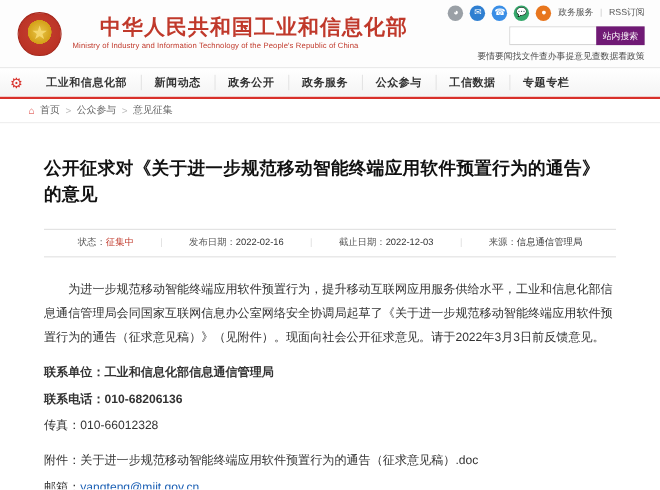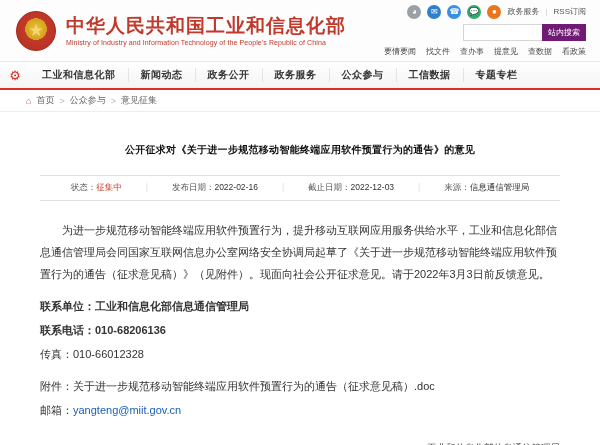--- a/index.html
+++ b/index.html
@@ -46,20 +46,21 @@
     line-height: 1;
   }
   .title-block { flex: none; }
   .title-cn {
     color: #c0392b;
     font-size: 19px;
     font-weight: bold;
     letter-spacing: 1px;
     line-height: 1.15;
     white-space: nowrap;
+    margin-left: 25px;
   }
   .title-en {
     color: #c0392b;
     font-size: 7px;
     margin-top: 3px;
     letter-spacing: 0.1px;
     white-space: nowrap;
   }
 
   .header-right {
@@ -113,21 +114,20 @@
     color: #fff;
     font-size: 8px;
     padding: 0 6px;
     height: 17px;
     line-height: 17px;
     margin: -1px -1px -1px 0;
     white-space: nowrap;
   }
   .quick-links {
     display: flex;
-    gap: 10px;
     font-size: 8px;
     color: #4a4a4a;
   }
   .quick-links span { white-space: nowrap; }
 
   
   .nav {
     height: 28px;
     background: linear-gradient(#ffffff, #f4f4f4);
     border-bottom: 2px solid #d8302a;
@@ -164,22 +164,22 @@
     border-bottom: 1px solid #eee;
   }
   .crumb .home-ic { color: #d8302a; font-size: 9px; }
   .crumb .sep { color: #bbb; }
 
   
   .article {
     padding: 18px 40px 0 40px;
   }
   .doc-title {
-    text-align: center;
-    font-size: 10px;
+    text-align: left;
+    font-size: 16px;
     font-weight: bold;
     color: #111;
     line-height: 1.5;
     margin: 12px 0 18px 0;
     letter-spacing: 0.3px;
   }
   .meta {
     border-top: 1px solid #e0e0e0;
     border-bottom: 1px solid #e0e0e0;
     padding: 6px 0;

